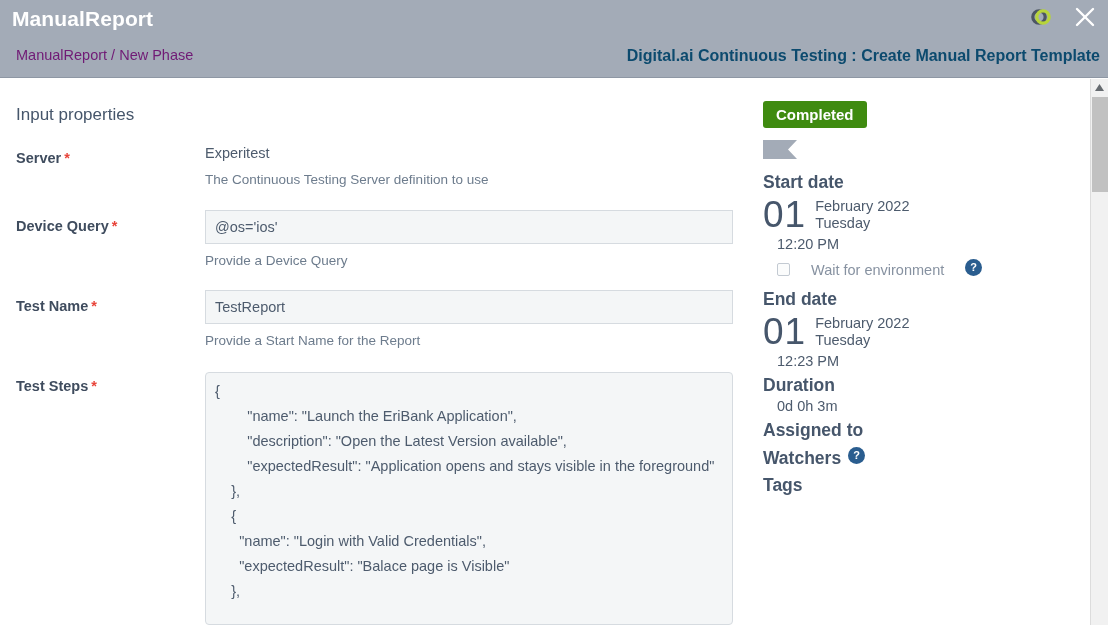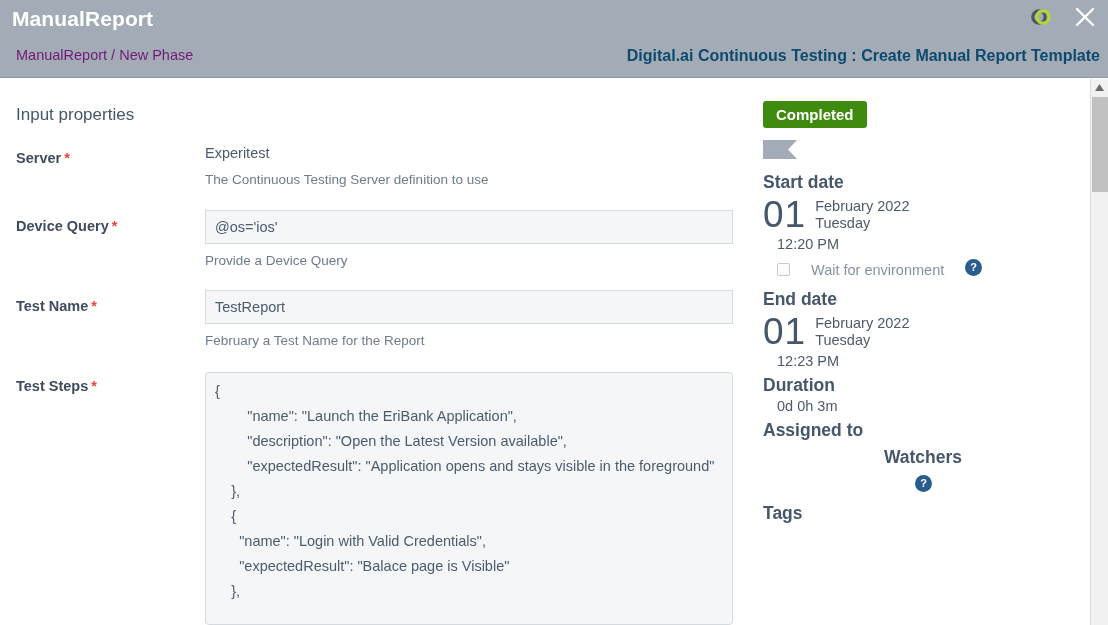--- a/index.html
+++ b/index.html
@@ -145,21 +145,21 @@
     border: 1px solid #c3cad2; background: #fbfcfc;
     border-radius: 2px; cursor: pointer;
   }
   .chk-label { font-size: 14.5px; color: #8792a1; }
   .help-icon { cursor: pointer; display: inline-block; vertical-align: middle; }
   .dur-val {
     font-size: 14.5px; color: #4d5b6d;
     margin-left: 14px; margin-top: 2px;
   }
   .rp-heading.tight { margin-top: 6px; }
-  .watch-row { display: flex; align-items: center; gap: 7px; flex-direction: column; }
+  .watch-row { display: flex; align-items: center; gap: 7px; }
 
   
   .scrollbar {
     position: absolute; top: 79px; right: 0;
     width: 18px; height: 546px;
     background: #f1f1f1;
     border-left: 1px solid #dcdcdc;
   }
   .sb-arrow {
     position: absolute; top: 0; left: 0;
@@ -213,21 +213,21 @@
   <div class="label" style="top:139px;">
     <span>Device Query</span><span class="req">*</span>
   </div>
   <input class="textbox" style="top: 131px;" value="@os='ios'">
   <div class="helper" style="top:174px;">Provide a Device Query</div>
 
   <div class="label" style="top:219px;">
     <span>Test Name</span><span class="req">*</span>
   </div>
   <input class="textbox" style="top: 211px;" value="TestReport">
-  <div class="helper" style="top:254px;">February a Test Name for the Report</div>
+  <div class="helper" style="top:254px;">Provide a Start Name for the Report</div>
 
   <div class="label" style="top:299px;">
     <span>Test Steps</span><span class="req">*</span>
   </div>
   <textarea class="textarea" style="">{
         "name": "Launch the EriBank Application",
         "description": "Open the Latest Version available",
         "expectedResult": "Application opens and stays visible in the foreground"
     },
     {

